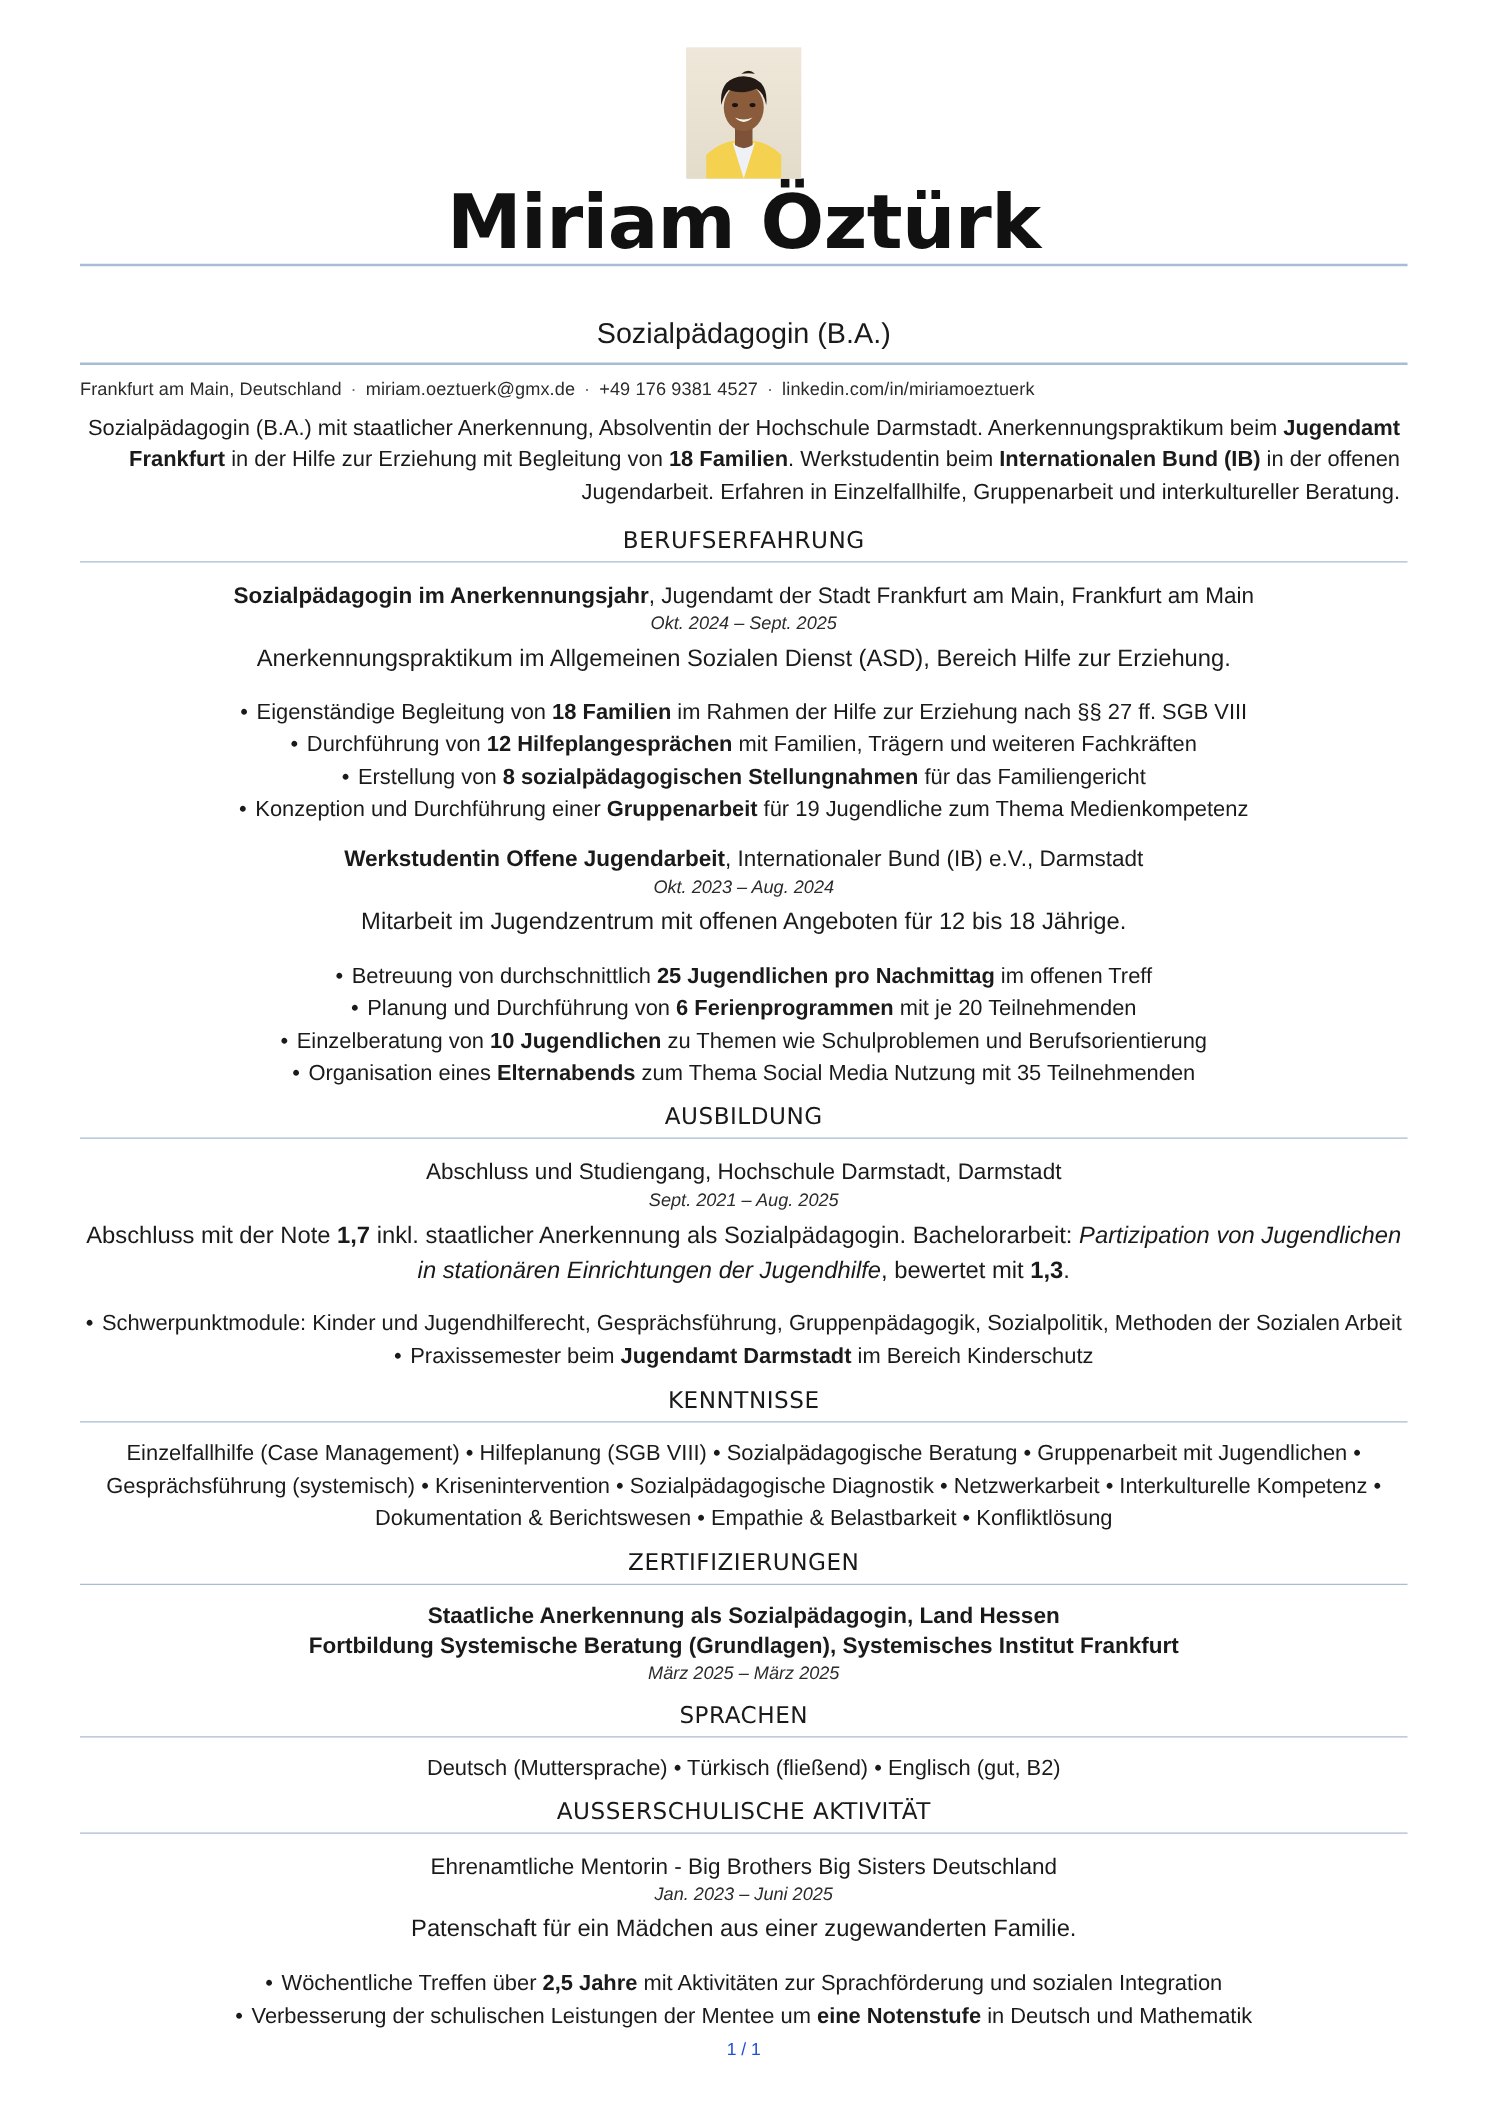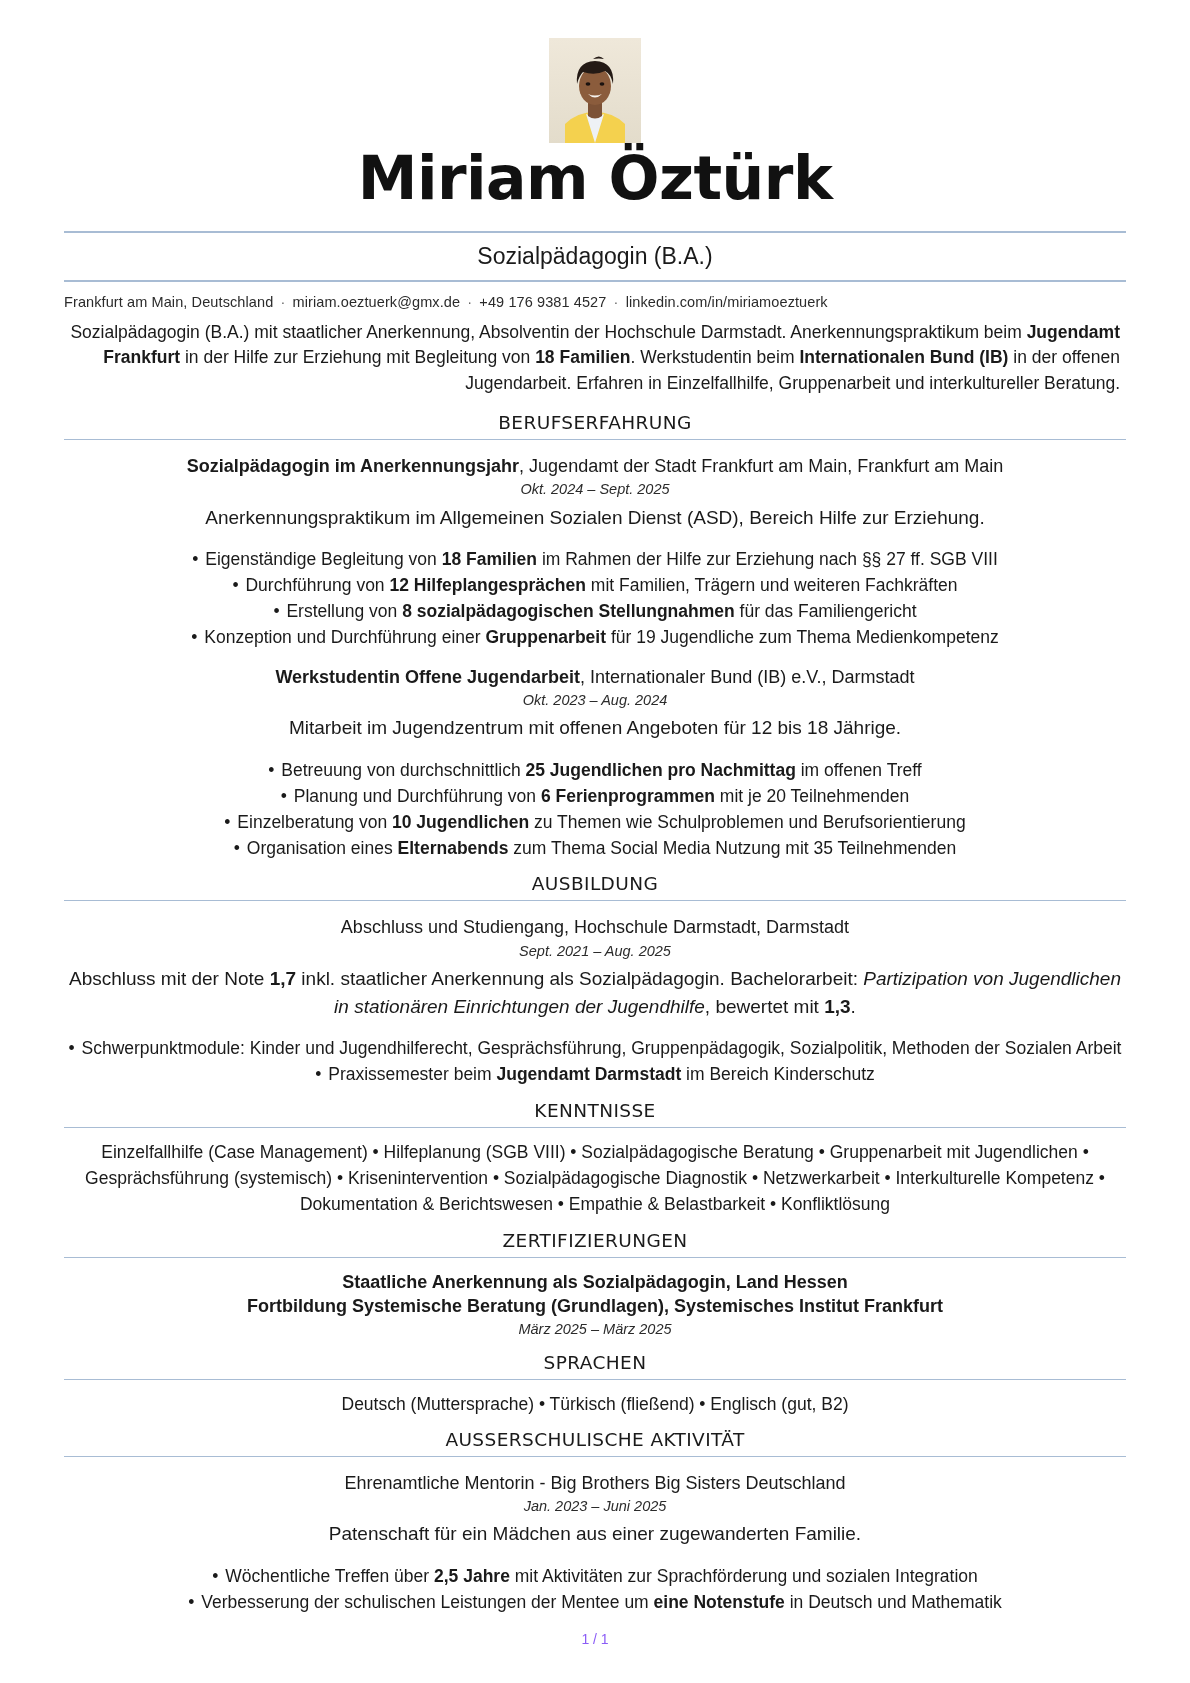--- a/index.html
+++ b/index.html
@@ -39,21 +39,21 @@
   }
   .photo svg { display: block; width: 100%; height: 100%; }
 
   .name {
     text-align: center;
     font-family: "DejaVu Sans", sans-serif;
     font-weight: 700;
     font-size: 60px;
     line-height: 1.04;
     letter-spacing: -0.5px;
-    margin: 2px 0 22px 0;
+    margin: 2px 0 2px 0;
     color: #111111;
   }
 
   .rule {
     border: 0;
     border-top: 2px solid #a8bcd4;
     margin: 0;
     width: 100%;
   }
   .rule-thin {
@@ -63,20 +63,21 @@
     width: 100%;
   }
 
   .headline {
     text-align: center;
     font-size: 23px;
     line-height: 1.5;
     padding: 6px 0 6px 0;
     font-weight: 400;
     color: #1a1a1a;
+    margin-top: 30px;
   }
 
   .contact {
     text-align: left;
     font-size: 14.5px;
     letter-spacing: 0.1px;
     padding: 12px 0 10px 0;
     color: #2b2b2b;
   }
   .contact .sep { padding: 0 3px; color: #666; }
@@ -147,21 +148,21 @@
     font-weight: bold;
   }
 
   .footer {
     position: absolute;
     left: 0;
     right: 0;
     bottom: 36px;
     text-align: center;
     font-size: 14px;
-    color: #8b5cf6;
+    color: #1d4ed8;
   }
 </style>
 </head>
 <body>
 
 <div class="page">
 
   <div class="photo-wrap">
     <div class="photo">
       <svg viewBox="0 0 92 105" preserveAspectRatio="xMidYMid slice">

